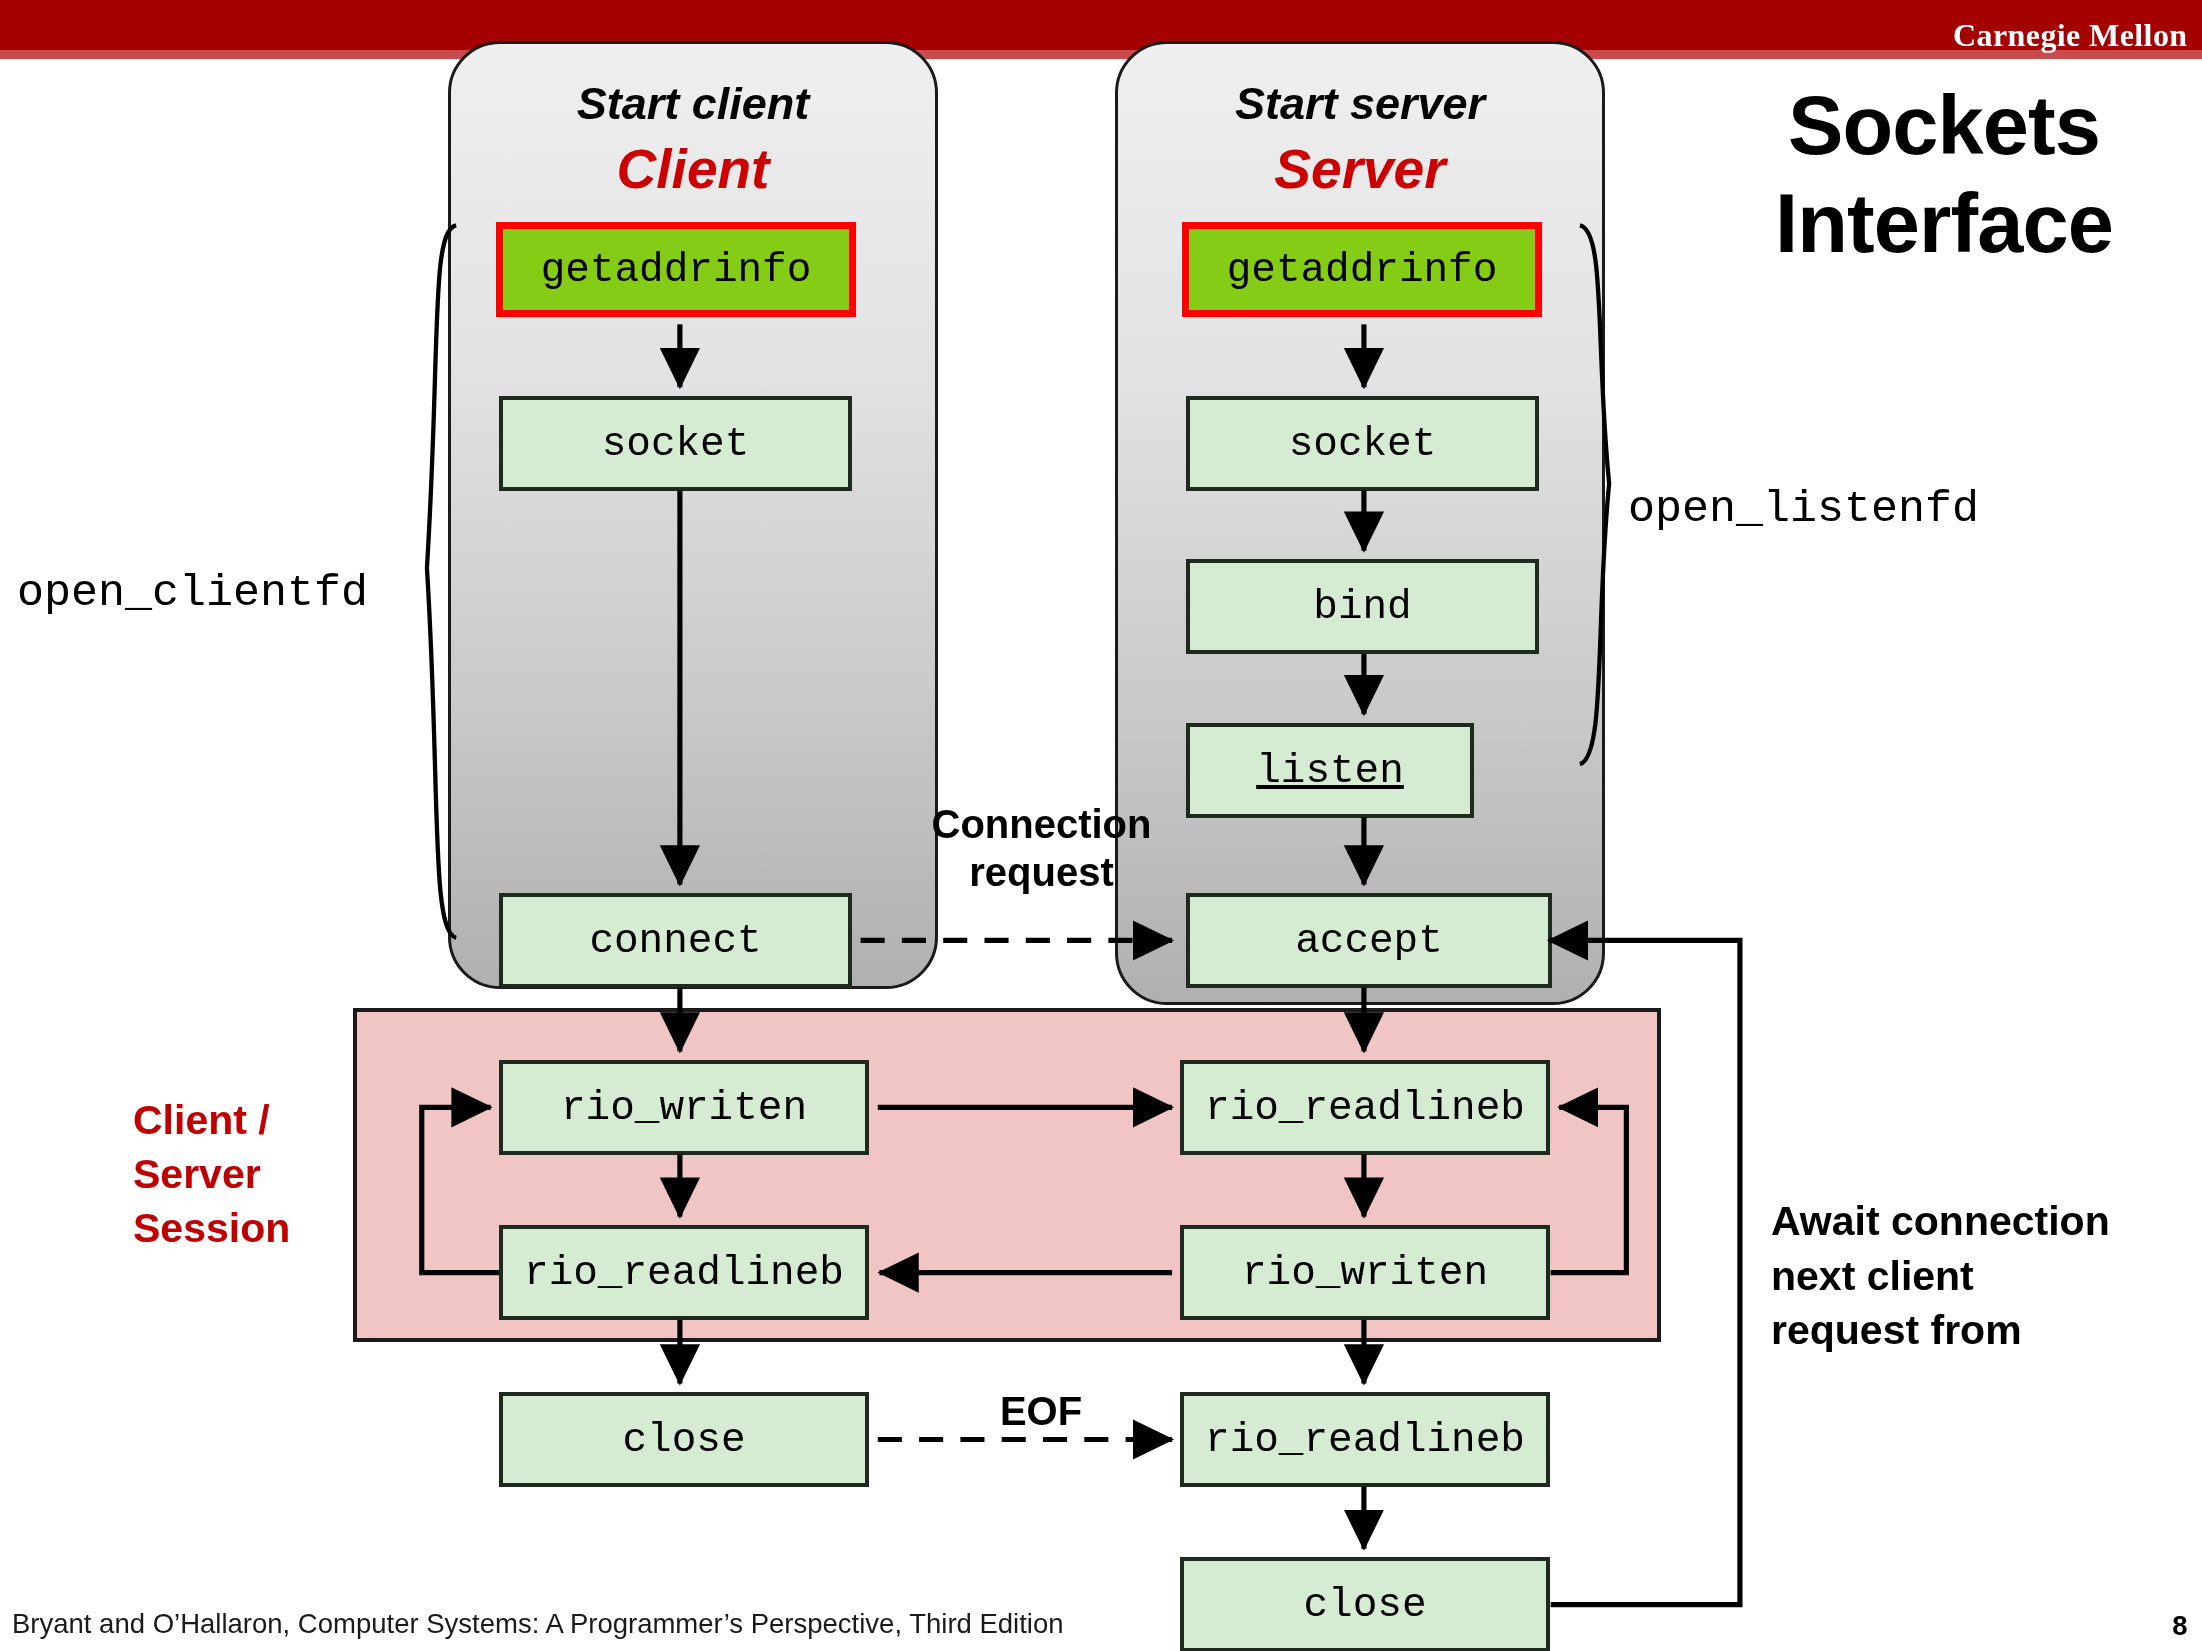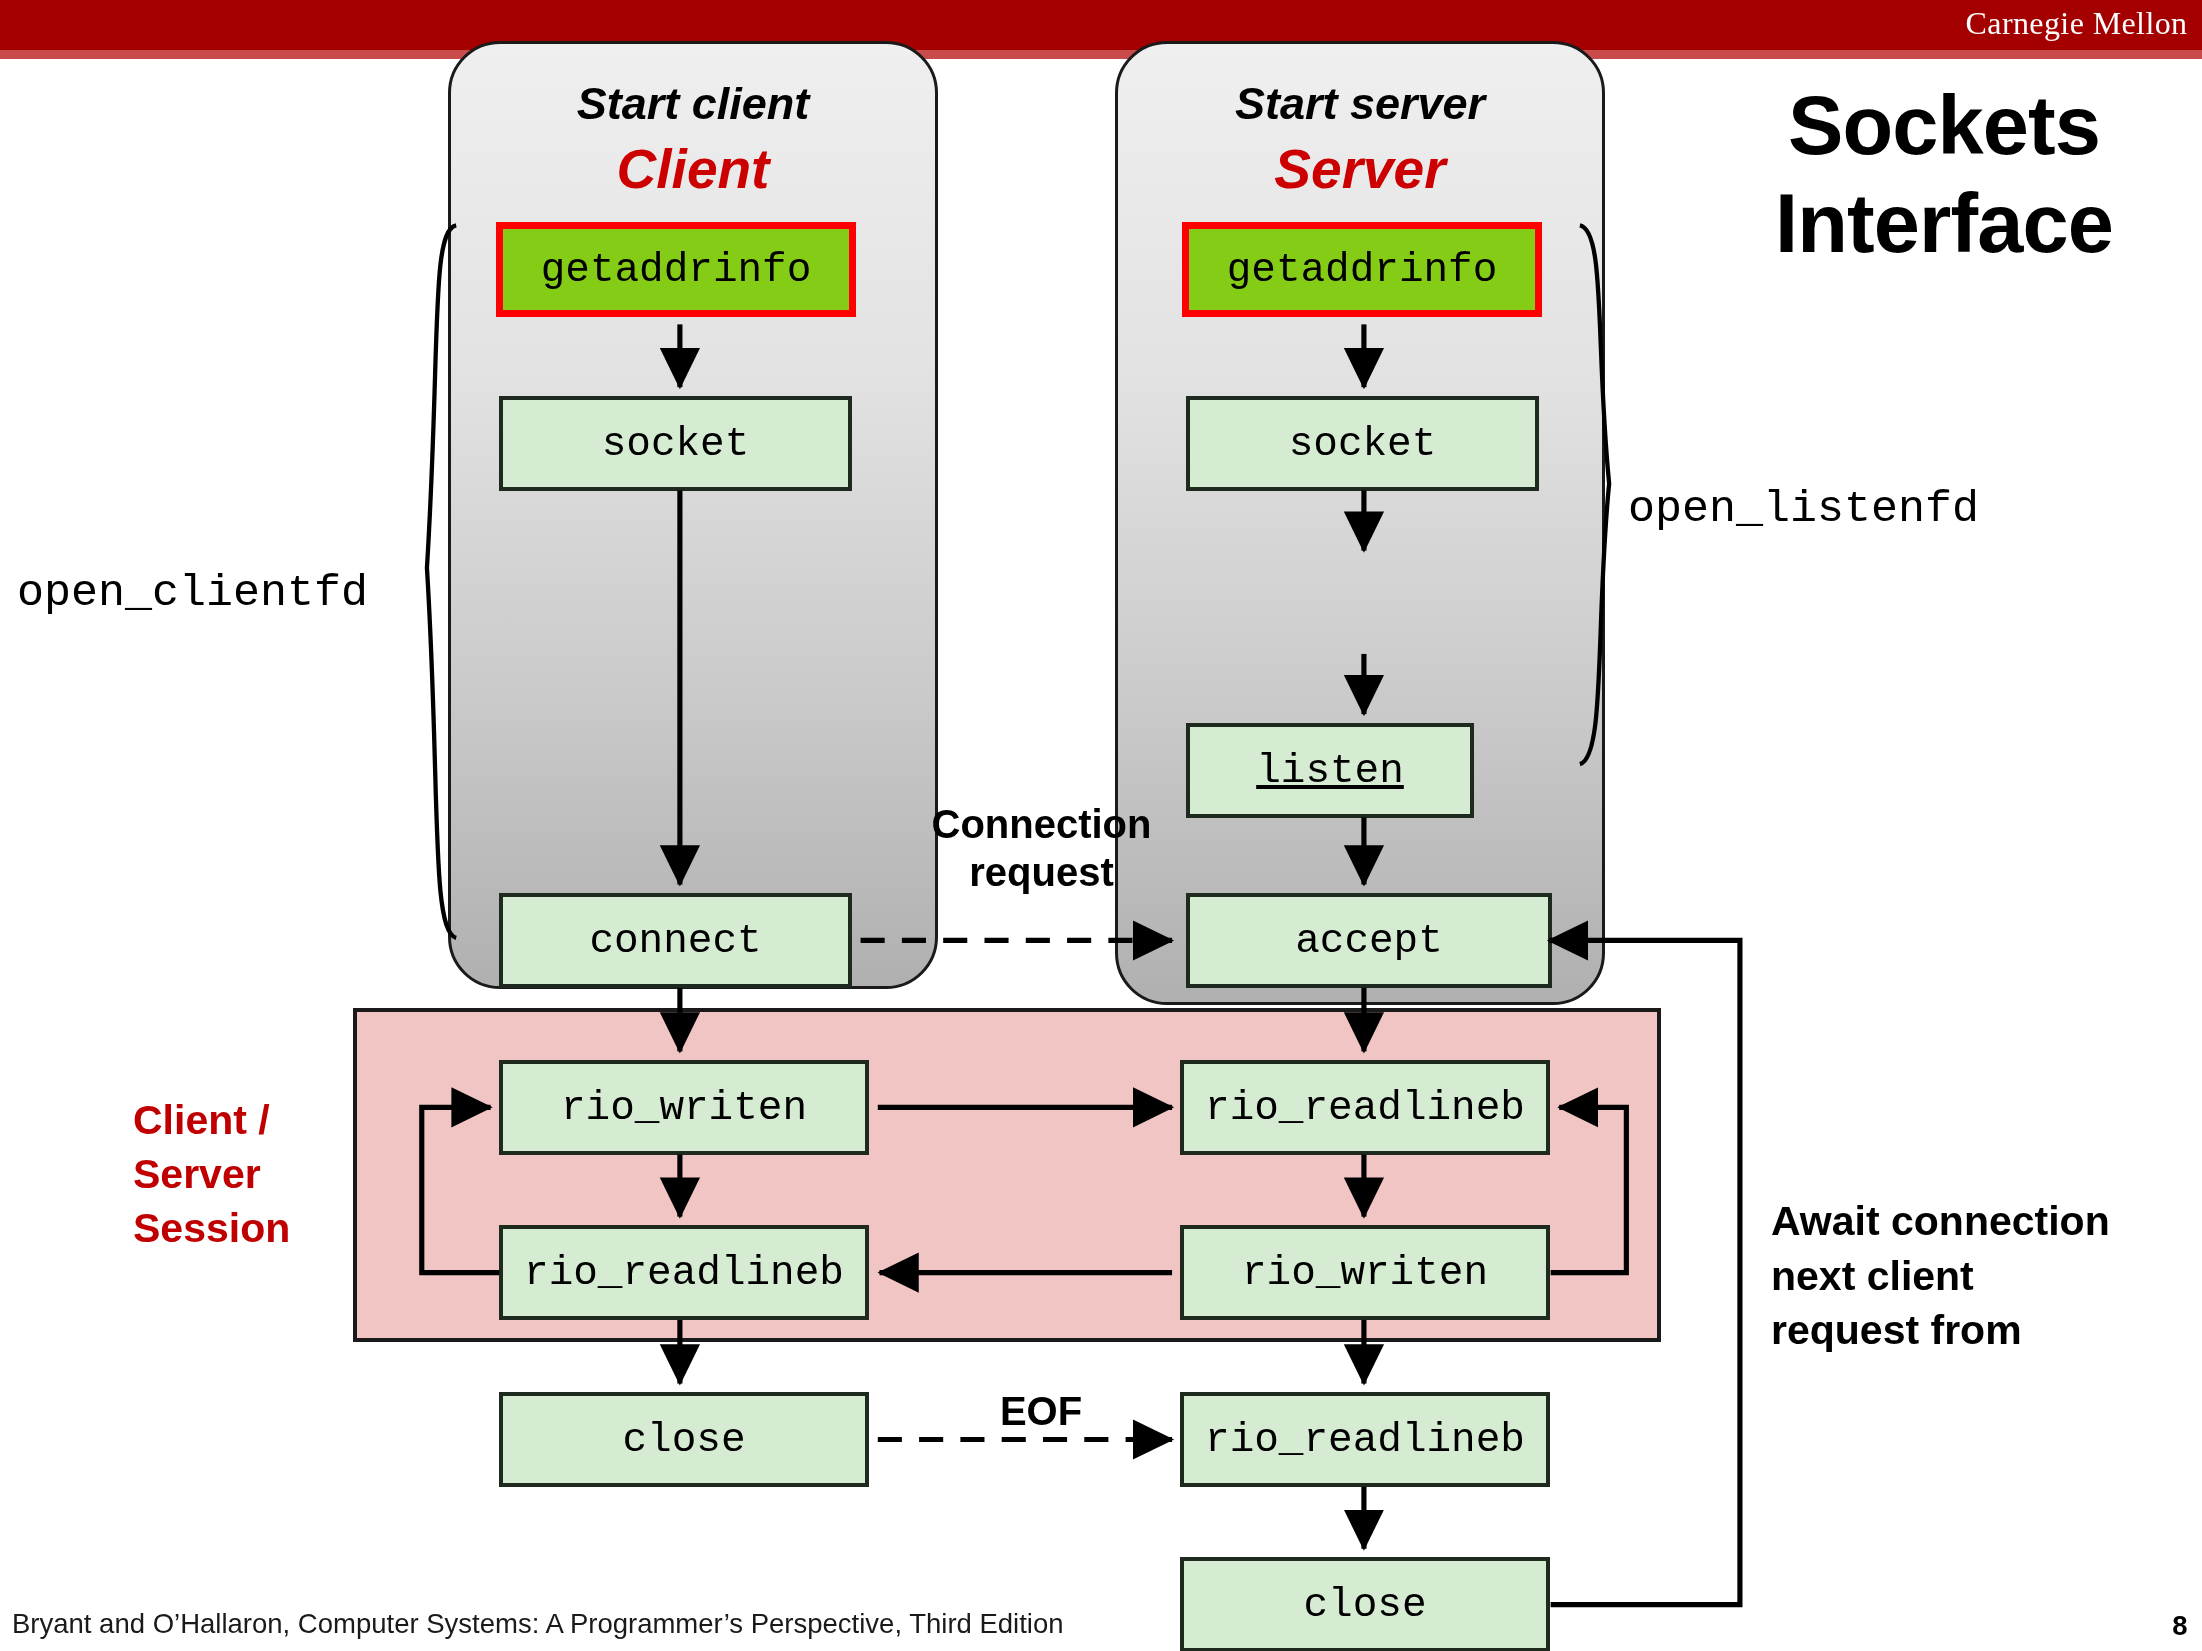--- a/index.html
+++ b/index.html
@@ -24,24 +24,24 @@
     background: #a50000;
   }
   #header-underline {
     position: absolute;
     left: 0; top: 50px;
     width: 2203px; height: 8.6px;
     background: #c94b4b;
   }
   #cmu-wordmark {
     position: absolute;
-    right: 15.5px; top: 5px;
+    right: 15.5px; top: 17px;
     color: #ffffff;
     font-family: "Liberation Serif", serif;
-    font-weight: normal;
+    font-weight: bold;
     font-size: 32px;
     letter-spacing: 0.4px;
     white-space: nowrap;
   }
 
   
   #slide-title {
     position: absolute;
     left: 1686px; top: 77px;
     width: 516px;
@@ -207,20 +207,21 @@
   <div class="fnbox" style="left:499px; top:1060px; width:370px; height:95px;">rio_writen</div>
 
   <div class="fnbox" style="left:499px; top:1225px; width:370px; height:95px;">rio_readlineb</div>
 
   <div class="fnbox" style="left:499px; top:1392px; width:370px; height:95px;">close</div>
 
   <div class="fnbox highlight" style="left:1182px; top:222px; width:360px; height:95px;">getaddrinfo</div>
 
   <div class="fnbox" style="left:1186px; top:396px; width:353px; height:95px;">socket</div>
 
+  <div class="fnbox" style="left:1186px; top:559px; width:353px; height:95px;">bind</div>
 
   <div class="fnbox" style="left:1186px; top:723px; width:288px; height:95px;text-decoration:underline;">listen</div>
 
   <div class="fnbox" style="left:1186px; top:893px; width:366px; height:95px;">accept</div>
 
   <div class="fnbox" style="left:1180px; top:1060px; width:370px; height:95px;">rio_readlineb</div>
 
   <div class="fnbox" style="left:1180px; top:1225px; width:370px; height:95px;">rio_writen</div>
 
   <div class="fnbox" style="left:1180px; top:1392px; width:370px; height:95px;">rio_readlineb</div>

